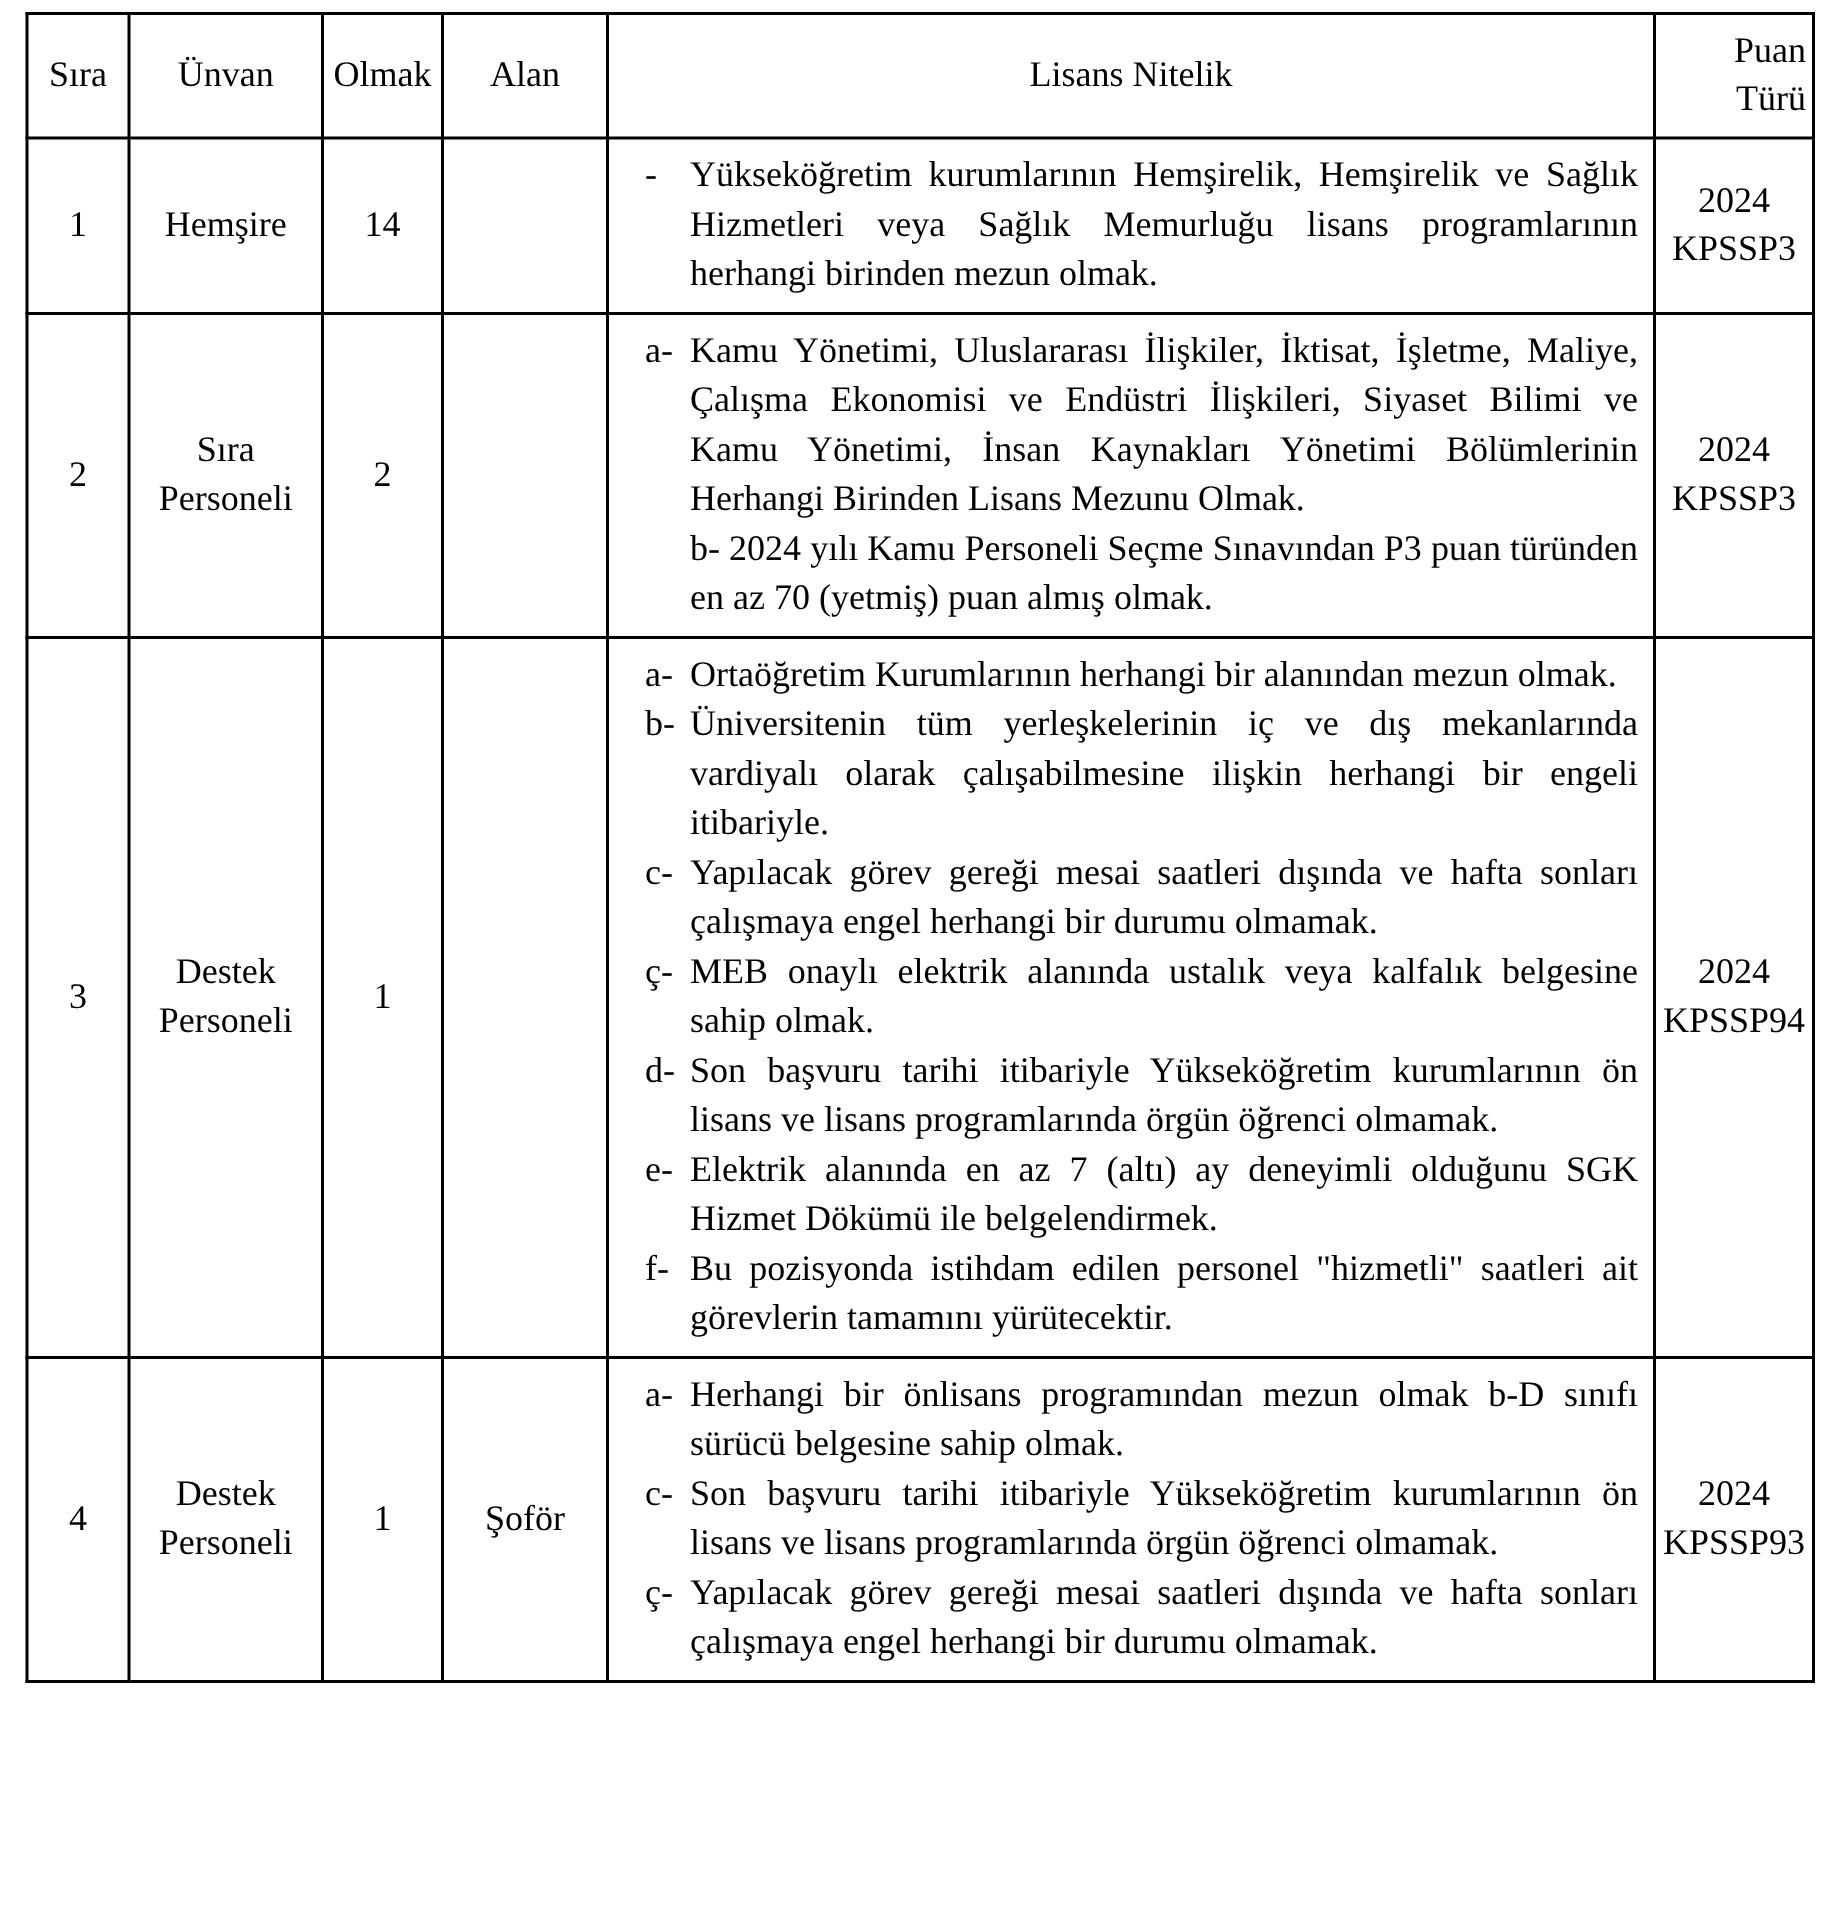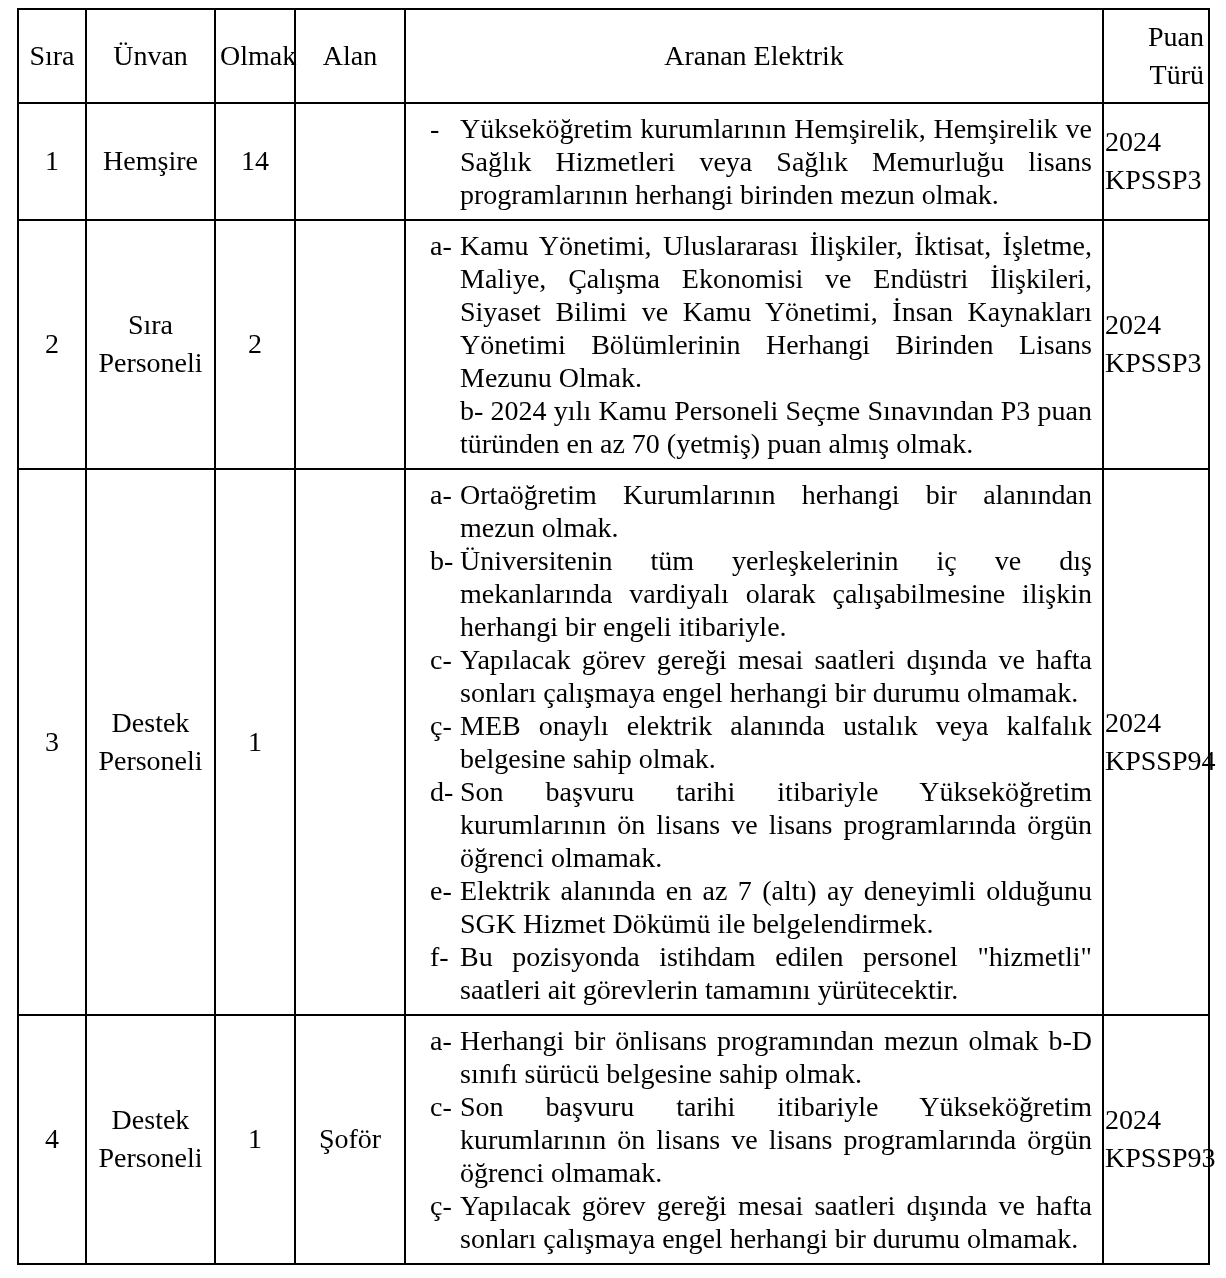--- a/index.html
+++ b/index.html
@@ -14,21 +14,21 @@
     font-family: "Liberation Serif", "DejaVu Serif", serif;
     color: #000000;
   }
   .page {
     padding: 8px 0 0 17px;
   }
   table.positions {
     border-collapse: collapse;
     table-layout: fixed;
     width: 1191px;
-    font-size: 28px;
+    font-size: 24px;
   }
   table.positions th,
   table.positions td {
     border: 2px solid #000000;
     vertical-align: middle;
   }
   th {
     font-weight: normal;
     text-align: center;
     padding: 8px 4px;
@@ -41,21 +41,21 @@
   td.center {
     text-align: center;
     padding: 6px 4px;
     line-height: 1.35;
   }
   td.nitelik {
     padding: 8px 10px 8px 6px;
     vertical-align: middle;
   }
   td.puan {
-    text-align: left;
+    text-align: center;
     white-space: pre-line;
     line-height: 1.35;
     padding: 4px 1px;
   }
   .item {
     position: relative;
     padding-left: 48px;
     text-align: justify;
     text-justify: inter-word;
     line-height: 33px;
@@ -81,21 +81,21 @@
       <col style="width:110px">
       <col style="width:698px">
       <col style="width:106px">
     </colgroup>
     <thead>
       <tr>
         <th>Sıra</th>
         <th>Ünvan</th>
         <th>Olmak</th>
         <th>Alan</th>
-        <th>Aranan Elektrik</th>
+        <th>Lisans Nitelik</th>
         <th class="puan-h">Puan
 Türü</th>
       </tr>
     </thead>
     <tbody id="table-body">
         <tr>
           <td class="center">1</td>
           <td class="center">Hemşire</td>
           <td class="center">14</td>
           <td class="center"></td>

